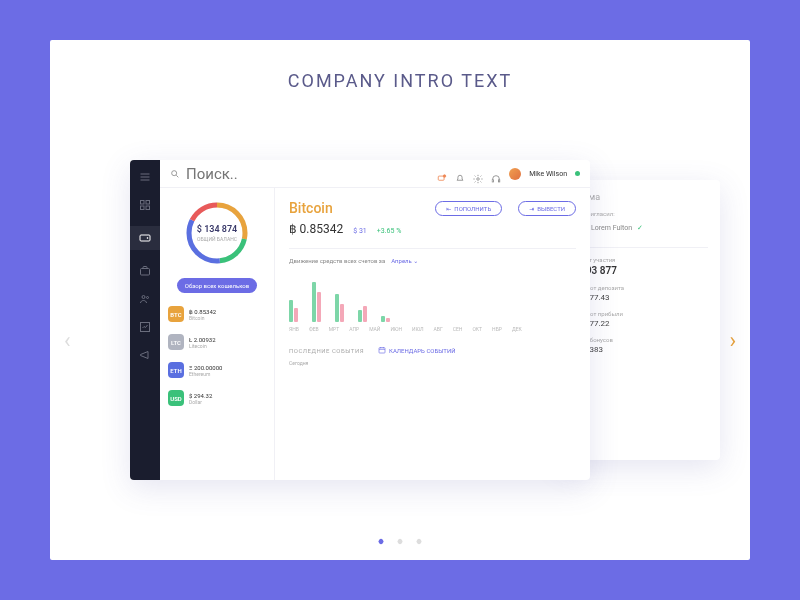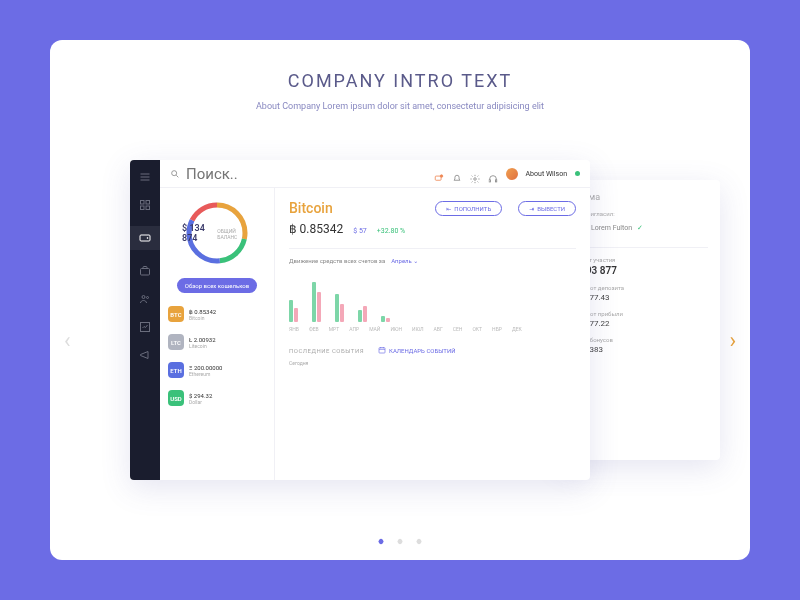--- a/index.html
+++ b/index.html
@@ -1,17 +1,17 @@
 <!DOCTYPE html>
 <html><head>
 <meta charset="utf-8">
 <style>
 *{box-sizing:border-box;margin:0;padding:0;font-family:-apple-system,BlinkMacSystemFont,'Segoe UI',Roboto,sans-serif}
 body{background:#6c6ce5;width:800px;height:600px;overflow:hidden;position:relative}
-.page{position:absolute;top:40px;left:50px;right:50px;bottom:40px;background:#fff;border-radius:12px}
+.page{position:absolute;top:40px;left:50px;right:50px;bottom:40px;background:#fff;border-radius:2px}
 .hero-title{text-align:center;font-size:18px;letter-spacing:2px;color:#5a5a8a;font-weight:400;margin-top:30px}
 .hero-sub{text-align:center;font-size:9px;color:#8888c0;margin-top:10px}
 .carousel{position:absolute;top:120px;left:0;right:0;bottom:40px}
 .arrow-l,.arrow-r{position:absolute;top:50%;transform:translateY(-50%);font-size:22px;color:#ddd;cursor:pointer;user-select:none}
 .arrow-l{left:14px}
 .arrow-r{right:14px}
 .card{position:absolute;background:#fff;box-shadow:0 8px 30px rgba(80,80,160,.15);border-radius:4px}
 .card-main{left:80px;top:0;width:460px;height:320px;z-index:2;display:flex}
 .card-side{right:30px;top:20px;width:160px;height:280px;z-index:1;padding:12px;font-size:7px;color:#888}
 .sidebar{width:30px;background:#1a1d2e;display:flex;flex-direction:column;align-items:center;padding-top:10px;gap:14px;border-radius:4px 0 0 4px}
@@ -22,21 +22,21 @@
 .topbar{height:28px;border-bottom:1px solid #f0f0f5;display:flex;align-items:center;padding:0 10px;gap:6px}
 .topbar .srch{color:#aaa;font-size:15px}
 .topbar-r{margin-left:auto;display:flex;align-items:center;gap:8px}
 .topbar-r .tbi{width:10px;height:10px;color:#888}
 .avatar{width:12px;height:12px;border-radius:50%;background:linear-gradient(135deg,#f0a050,#e07040)}
 .username{font-size:7px;color:#333}
 .body{flex:1;display:flex}
 .leftcol{width:115px;border-right:1px solid #f0f0f5;display:flex;flex-direction:column;align-items:center;padding:10px 6px}
 .donut{position:relative;width:70px;height:70px}
 .donut svg{transform:rotate(-90deg)}
-.donut-center{position:absolute;inset:0;display:flex;align-items:center;justify-content:center}
+.donut-center{position:absolute;inset:0;display:flex;flex-direction:column;align-items:center;justify-content:center}
 .donut-amt{font-size:9px;color:#3a3a6a;font-weight:600}
 .donut-lbl{font-size:5px;color:#aaa;margin-top:2px}
 .pillbtn{margin-top:10px;background:#6c6ce5;color:#fff;border-radius:10px;font-size:6px;padding:4px 8px;text-align:center;cursor:pointer}
 .coins{margin-top:10px;width:100%;display:flex;flex-direction:column;gap:6px}
 .coin{display:flex;align-items:center;gap:5px;padding:3px 2px}
 .coin-ic{width:16px;height:16px;border-radius:4px;display:flex;align-items:center;justify-content:center;font-size:6px;color:#fff;font-weight:600}
 .coin-info{display:flex;flex-direction:column}
 .coin-amt{font-size:6px;color:#333}
 .coin-name{font-size:5px;color:#aaa}
 .maincol{flex:1;padding:12px 14px}
@@ -70,21 +70,20 @@
 .dots{position:absolute;bottom:16px;left:50%;transform:translateX(-50%);display:flex;gap:14px}
 .dot{width:5px;height:5px;border-radius:50%;background:#ddd;transform:rotate(45deg)}
 .dot.active{background:#6c6ce5}
 input.srch{border:none;outline:none;font-size:7px;color:#888;width:60px}
 </style>
 </head>
 <body>
 
 <div class="page">
   <h1 class="hero-title">COMPANY INTRO TEXT</h1>
-  <p class="hero-sub">About Company Lorem ipsum dolor sit amet, consectetur adipisicing elit</p>
 
   <div class="carousel">
     <div class="arrow-l">‹</div>
     <div class="arrow-r" style="color:#e8a33d">›</div>
 
     <div class="card card-main">
       <div class="sidebar">
         <div class="sb-ic">
             <svg viewBox="0 0 24 24" fill="none" stroke="currentColor" stroke-width="2">
               <path d="M3 6h18M3 12h18M3 18h18"></path>
@@ -148,21 +147,21 @@
             <span class="tbi"><svg viewBox="0 0 24 24" fill="none" stroke="currentColor" stroke-width="2">
                   <circle cx="12" cy="12" r="3"></circle>
                   <path d="M12 2v3M12 19v3M4 12H1M23 12h-3M6 6l-2-2M20 20l-2-2M6 18l-2 2M20 4l-2 2"></path>
                 </svg></span>
             <span class="tbi"><svg viewBox="0 0 24 24" fill="none" stroke="currentColor" stroke-width="2">
                   <path d="M4 14v-2a8 8 0 0116 0v2"></path>
                   <rect x="3" y="14" width="3" height="5"></rect>
                   <rect x="18" y="14" width="3" height="5"></rect>
                 </svg></span>
             <div class="avatar"></div>
-            <span class="username">About Wilson</span>
+            <span class="username">Mike Wilson</span>
             <span style="width:5px;height:5px;border-radius:50%;background:#3ac17a"></span>
           </div>
         </div>
 
         <div class="body">
           <div class="leftcol">
             <div class="donut">
               <svg width="70" height="70" viewBox="0 0 70 70">
                 <circle cx="35" cy="35" r="28" fill="none" stroke="#f0f0f5" stroke-width="5"></circle>
                 <circle cx="35" cy="35" r="28" fill="none" stroke="#e8a33d" stroke-width="5" stroke-dasharray="50 176" stroke-dashoffset="0"></circle>
@@ -215,22 +214,22 @@
                   <span>⇤</span>
                   <span>ПОПОЛНИТЬ</span>
                 </div>
               <div class="actbtn">
                   <span>⇥</span>
                   <span>ВЫВЕСТИ</span>
                 </div>
             </div>
             <div class="pricerow">
               <span class="bigprice">฿ 0.85342</span>
-              <span class="smprice">$ 57</span>
-              <span class="pct">+32.80 %</span>
+              <span class="smprice">$ 31</span>
+              <span class="pct">+3.65 %</span>
             </div>
             <div class="divider"></div>
             <div class="chart-head">
               <span>Движение средств всех счетов за</span>
               <span class="month"><span>Апрель</span> ⌄</span>
             </div>
             <div class="bars" id="bars">
                 <div class="bargrp">
                   <div class="bar g" style="height:22px"></div>
                   <div class="bar r" style="height:14.000000000000002px"></div>

